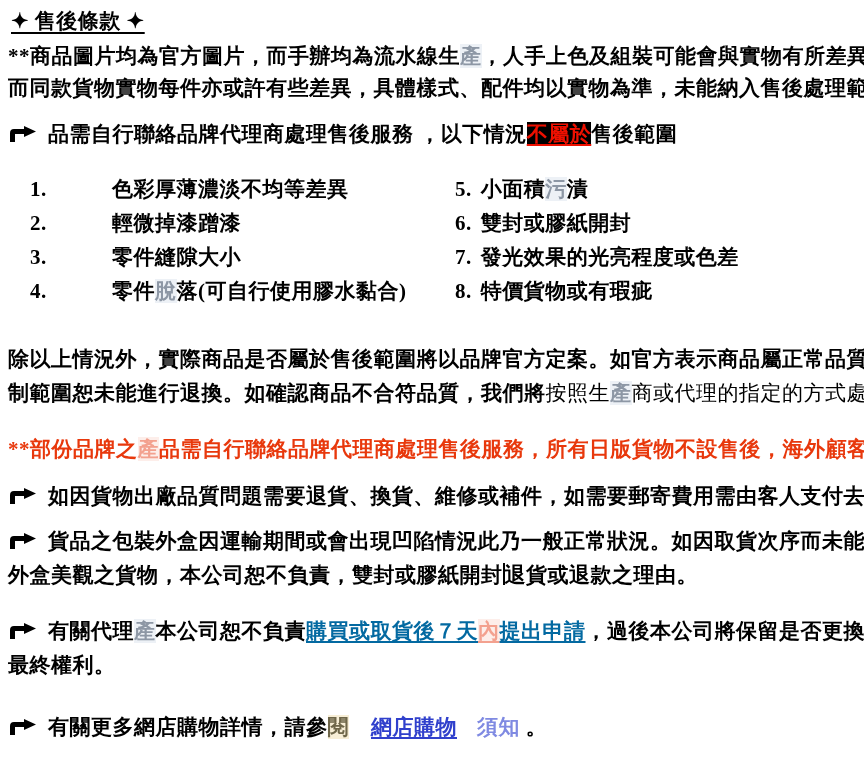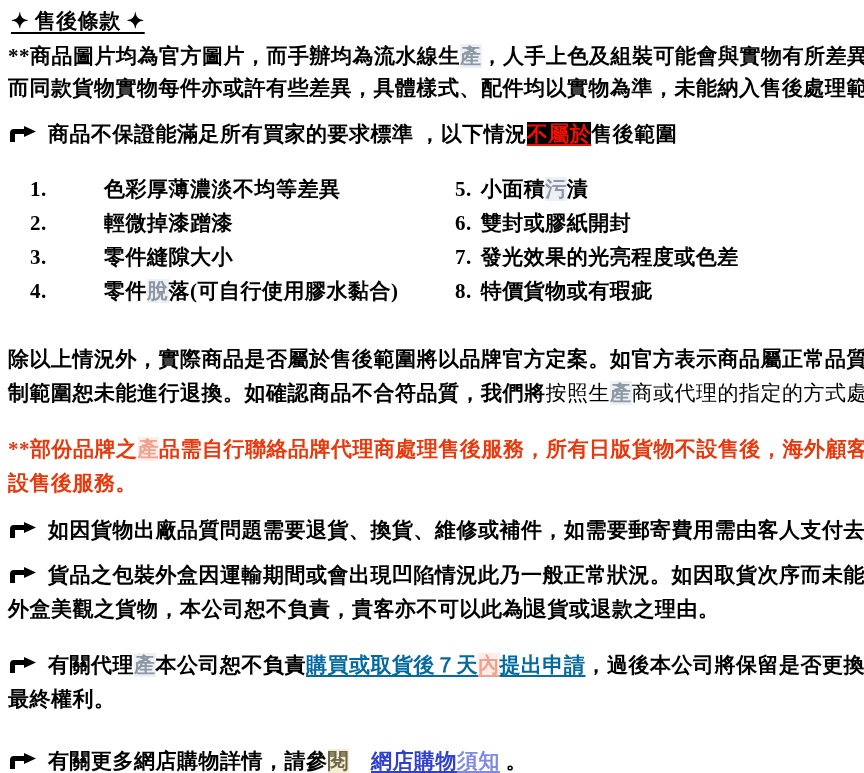--- a/index.html
+++ b/index.html
@@ -27,81 +27,80 @@
   [data-block="arrow2"] { margin-top:14px; }
   [data-block="arrow3"] { margin-top:12px; }
   [data-block="arrow4"] { margin-top:22px; }
   [data-block="arrow5"] { margin-top:29px; }
   [data-block="p2"] .line, [data-block="red1"] .line,
   [data-block="arrow3"] .line, [data-block="arrow4"] .line { line-height:34px; }
 
   
   .list-row { position:relative; height:34px; line-height:34px; white-space:pre; }
   .l-num  { position:absolute; left:22px; }
-  .l-runs { position:absolute; left:96px;text-align:right; }
+  .l-runs { position:absolute; left:104px;text-align:right; }
   .r-part { position:absolute; left:447px; }
   .r-num  { margin-right:9px; }
 
   
   .s-n    {}
   .s-lt   { font-weight:400;margin-top:24px; }
   .s-fb   { color:#8d97a5; background:#edf1f6; }
   .s-fbw  { color:#6e6649; background:#f7eed6; }
   .s-r    { color:#e8380c; }
   .s-rfb  { color:#f3a18f; background:#fdeeea; }
   .s-ru   { color:#0369a1; text-decoration:underline; text-underline-offset:3px; }
   .s-rufb { color:#f3a18f; background:#fdeeea; text-decoration:underline; text-underline-offset:3px; }
   .s-hl   { color:#ee1000; background:#000000; text-decoration:underline; text-underline-offset:3px; }
   .s-a    { color:#3040cc; text-decoration:underline; text-underline-offset:3px; cursor:pointer;margin-left:22px; }
-  .s-afb  { color:#7f8ae2; text-decoration:underline; text-underline-offset:3px; cursor:pointer; }
+  .s-afb  { color:#7f8ae2; text-underline-offset:3px; cursor:pointer;padding-left:20px; }
   .s-arrow { margin-right:12px; letter-spacing:0; }
   .s-arrow svg { display:inline-block; vertical-align:-1px; }
   .s-caret { display:inline-block; width:2px; height:22px; background:#000; vertical-align:-3px; }
 </style>
 </head>
 <body>
 
 <div class="title-line">
   <span class="title-text">✦ 售後條款 ✦</span>
 </div>
 
 <div id="doc">
     <div class="block" data-block="p1">
       <div class="line"><span class="s-n">**商品圖片均為官方圖片，而手辦均為流水線生</span><span class="s-fb">產</span><span class="s-n">，人手上色及組裝可能會與實物有所差異。</span></div>
       <div class="line"><span class="s-n">而同款貨物實物每件亦或許有些差異，具體樣式、配件均以實物為準，未能納入售後處理範圍。</span></div>
     </div>
     <div class="block" data-block="arrow1">
       <div class="line"><span class="s-arrow"><svg width="28" height="16" viewBox="0 0 28 16" aria-hidden="true">
             <path d="M2 16 L2 7 Q2 3 6 3 L16 3 L16 0 L28 5.5 L16 11 L16 8 L7 8 L7 16 Z" fill="#000"></path>
-          </svg></span><span class="s-n">商品不保證能滿足所有買家的要求標準 ，以下情況</span><span class="s-hl">不屬於</span><span class="s-n">售後範圍</span></div>
+          </svg></span><span class="s-n">品需自行聯絡品牌代理商處理售後服務 ，以下情況</span><span class="s-hl">不屬於</span><span class="s-n">售後範圍</span></div>
     </div>
     <div class="block" data-block="list">
       <div class="list-row"><span class="l-num">1.</span><span class="l-runs"><span class="s-n">色彩厚薄濃淡不均等差異</span></span><span class="r-part"><span class="r-num">5.</span><span class="s-n">小面積</span><span class="s-fb">污</span><span class="s-n">漬</span></span></div>
       <div class="list-row"><span class="l-num">2.</span><span class="l-runs"><span class="s-n">輕微掉漆蹭漆</span></span><span class="r-part"><span class="r-num">6.</span><span class="s-n">雙封或膠紙開封</span></span></div>
       <div class="list-row"><span class="l-num">3.</span><span class="l-runs"><span class="s-n">零件縫隙大小</span></span><span class="r-part"><span class="r-num">7.</span><span class="s-n">發光效果的光亮程度或色差</span></span></div>
       <div class="list-row"><span class="l-num">4.</span><span class="l-runs"><span class="s-n">零件</span><span class="s-fb">脫</span><span class="s-n">落(可自行使用膠水黏合)</span></span><span class="r-part"><span class="r-num">8.</span><span class="s-n">特價貨物或有瑕疵</span></span></div>
     </div>
     <div class="block" data-block="p2">
       <div class="line"><span class="s-n">除以上情況外，實際商品是否屬於售後範圍將以品牌官方定案。如官方表示商品屬正常品質控</span></div>
       <div class="line"><span class="s-n">制範圍恕未能進行退換。如確認商品不合符品質，我們將</span><span class="s-lt">按照生</span><span class="s-fb">產</span><span class="s-lt">商或代理的指定的方式處理。</span></div>
     </div>
     <div class="block" data-block="red1">
       <div class="line"><span class="s-r">**部份品牌之</span><span class="s-rfb">產</span><span class="s-r">品需自行聯絡品牌代理商處理售後服務，所有日版貨物不設售後，海外顧客不</span></div>
-      <div class="line"><span class="s-r">設售後服務。</span></div>
     </div>
     <div class="block" data-block="arrow2">
       <div class="line"><span class="s-arrow"><svg width="28" height="16" viewBox="0 0 28 16" aria-hidden="true">
             <path d="M2 16 L2 7 Q2 3 6 3 L16 3 L16 0 L28 5.5 L16 11 L16 8 L7 8 L7 16 Z" fill="#000"></path>
           </svg></span><span class="s-n">如因貨物出廠品質問題需要退貨、換貨、維修或補件，如需要郵寄費用需由客人支付去程。</span></div>
     </div>
     <div class="block" data-block="arrow3">
       <div class="line"><span class="s-arrow"><svg width="28" height="16" viewBox="0 0 28 16" aria-hidden="true">
             <path d="M2 16 L2 7 Q2 3 6 3 L16 3 L16 0 L28 5.5 L16 11 L16 8 L7 8 L7 16 Z" fill="#000"></path>
           </svg></span><span class="s-n">貨品之包裝外盒因運輸期間或會出現凹陷情況此乃一般正常狀況。如因取貨次序而未能提取</span></div>
-      <div class="line"><span class="s-n">外盒美觀之貨物，本公司恕不負責，貴客亦不可以此為</span><span class="s-caret"></span><span class="s-n">退貨或退款之理由。</span></div>
+      <div class="line"><span class="s-n">外盒美觀之貨物，本公司恕不負責，雙封或膠紙開封</span><span class="s-caret"></span><span class="s-n">退貨或退款之理由。</span></div>
     </div>
     <div class="block" data-block="arrow4">
       <div class="line"><span class="s-arrow"><svg width="28" height="16" viewBox="0 0 28 16" aria-hidden="true">
             <path d="M2 16 L2 7 Q2 3 6 3 L16 3 L16 0 L28 5.5 L16 11 L16 8 L7 8 L7 16 Z" fill="#000"></path>
           </svg></span><span class="s-n">有關代理</span><span class="s-fb">產</span><span class="s-n">本公司恕不負責</span><span class="s-ru">購買或取貨後７天</span><span class="s-rufb">內</span><span class="s-ru">提出申請</span><span class="s-n">，過後本公司將保留是否更換之</span></div>
       <div class="line"><span class="s-n">最終權利。</span></div>
     </div>
     <div class="block" data-block="arrow5">
       <div class="line"><span class="s-arrow"><svg width="28" height="16" viewBox="0 0 28 16" aria-hidden="true">
             <path d="M2 16 L2 7 Q2 3 6 3 L16 3 L16 0 L28 5.5 L16 11 L16 8 L7 8 L7 16 Z" fill="#000"></path>

